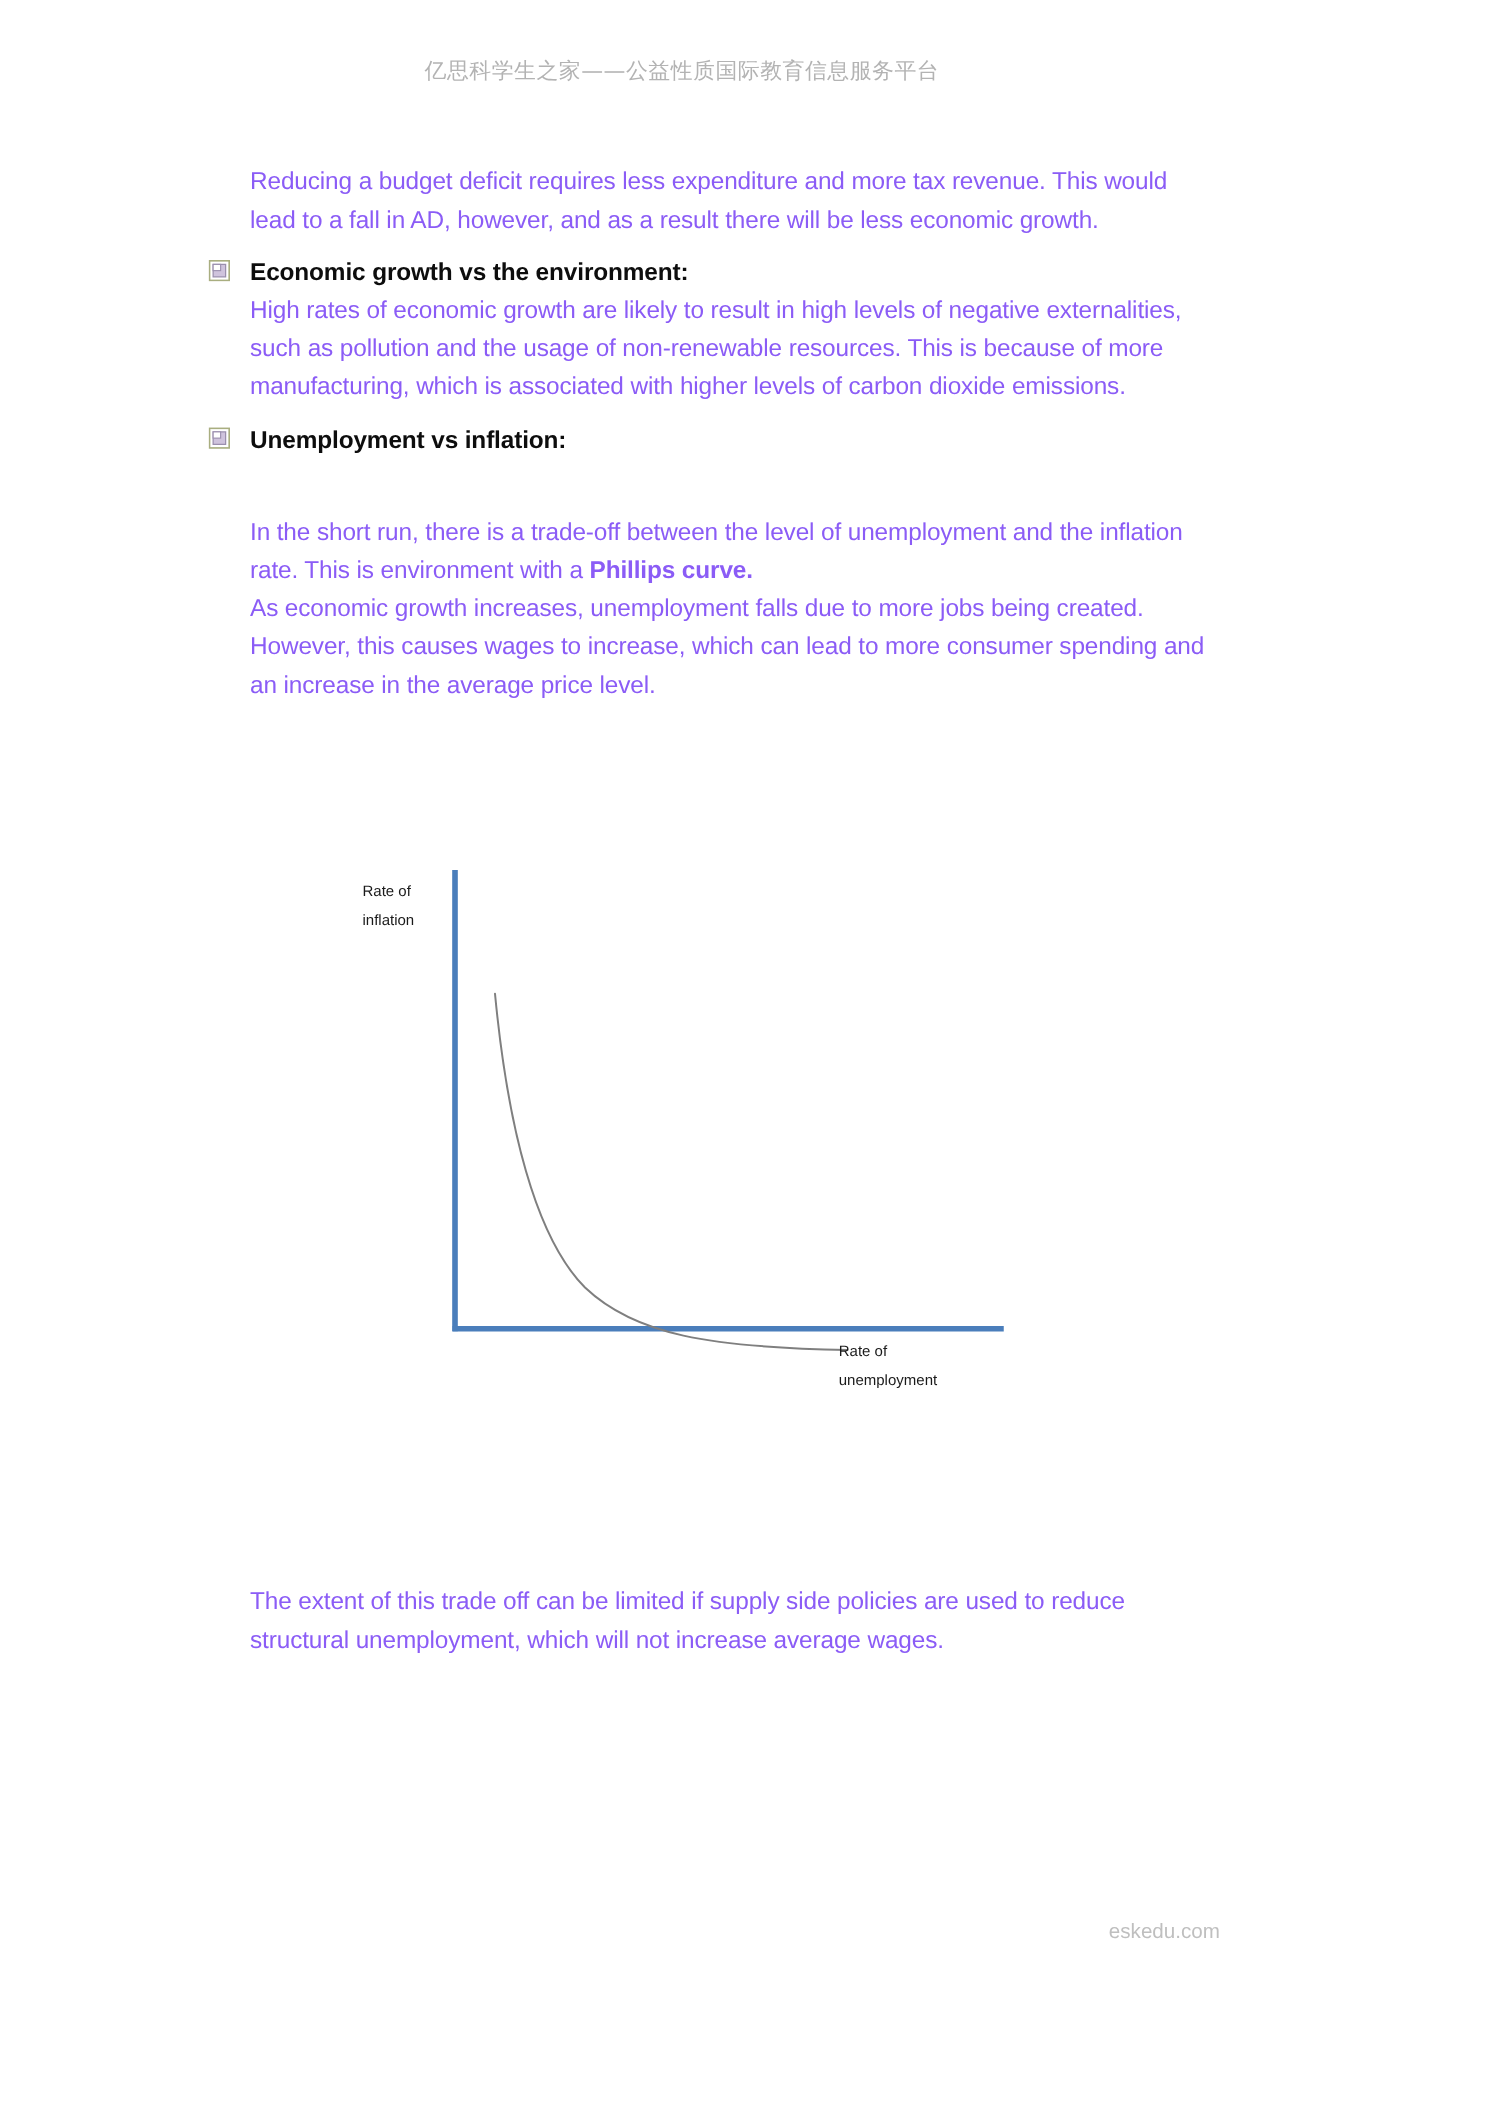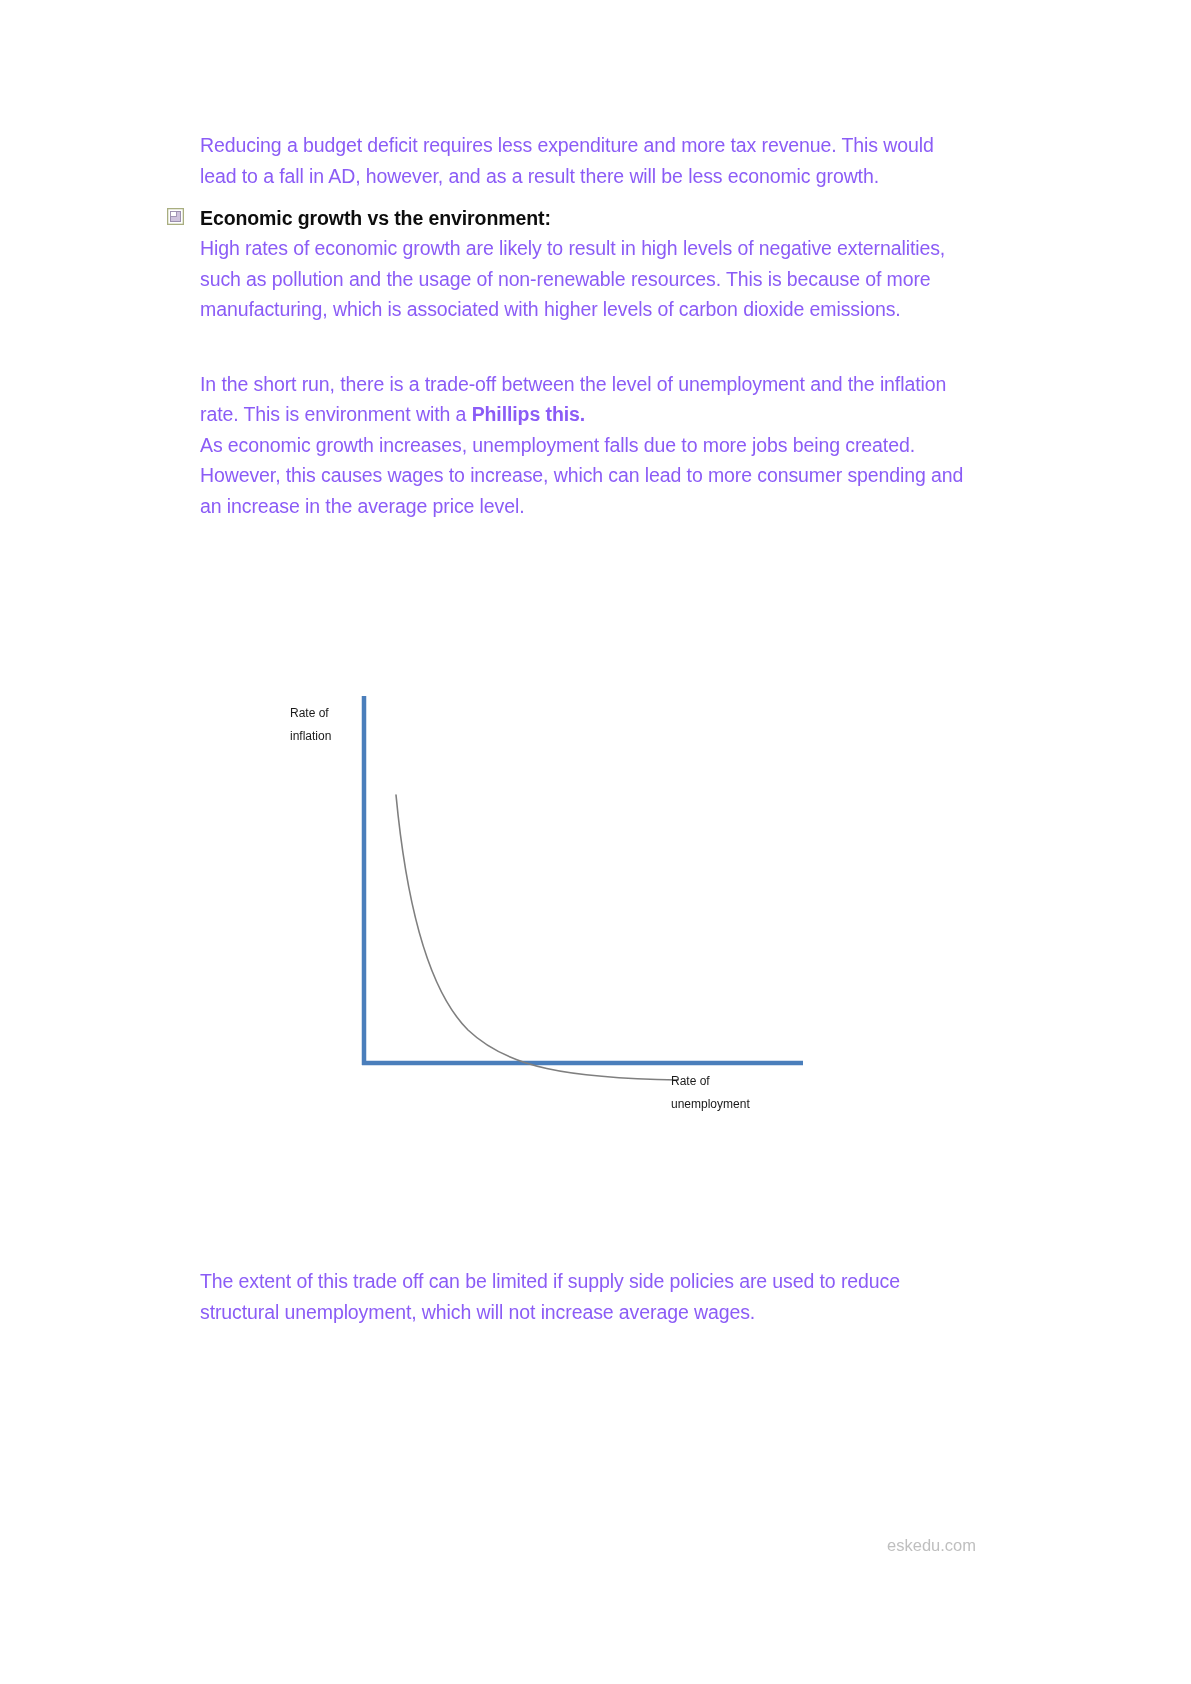--- a/index.html
+++ b/index.html
@@ -122,40 +122,51 @@
     font-size: 16.5px;
     color: #bfbfbf;
     font-family: "Liberation Sans", sans-serif;
   }
 </style>
 </head>
 <body>
 
 <div class="page">
 
+  <div class="doc-header">亿思科学生之家——公益性质国际教育信息服务平台</div>
 
   <div class="content">
 
     <p class="body-text">Reducing a budget deficit requires less expenditure and more tax revenue. This would lead to a fall in AD, however, and as a result there will be less economic growth.</p>
 
     <div class="heading-row gap-para">
       <span class="heading-bullet">
         <svg width="17" height="17" viewBox="0 0 17 17" xmlns="http://www.w3.org/2000/svg">
           <rect x="0.5" y="0.5" width="16" height="16" fill="#ffffff" stroke="#a9ae80" stroke-width="1.6"></rect>
           <rect x="3.5" y="3.5" width="10" height="10" fill="#cfc3dd" stroke="#9b8fae" stroke-width="1"></rect>
           <rect x="3.5" y="3.5" width="6" height="5" fill="#ffffff" stroke="#9b8fae" stroke-width="0.9"></rect>
         </svg>
       </span>
       <span class="heading-text">Economic growth vs the environment:</span>
     </div>
 
     <p class="body-text gap-para">High rates of economic growth are likely to result in high levels of negative externalities, such as pollution and the usage of non-renewable resources. This is because of more manufacturing, which is associated with higher levels of carbon dioxide emissions.</p>
 
+    <div class="heading-row gap-para">
+      <span class="heading-bullet">
+        <svg width="17" height="17" viewBox="0 0 17 17" xmlns="http://www.w3.org/2000/svg">
+          <rect x="0.5" y="0.5" width="16" height="16" fill="#ffffff" stroke="#a9ae80" stroke-width="1.6"></rect>
+          <rect x="3.5" y="3.5" width="10" height="10" fill="#cfc3dd" stroke="#9b8fae" stroke-width="1"></rect>
+          <rect x="3.5" y="3.5" width="6" height="5" fill="#ffffff" stroke="#9b8fae" stroke-width="0.9"></rect>
+        </svg>
+      </span>
+      <span class="heading-text">Unemployment vs inflation:</span>
+    </div>
 
-    <p class="body-text" style="margin-top:44px;"><span>In the short run, there is a trade-off between the level of unemployment and the inflation rate. This is environment with a </span><span class="bold-inline">Phillips this.</span></p>
+    <p class="body-text" style="margin-top:44px;"><span>In the short run, there is a trade-off between the level of unemployment and the inflation rate. This is environment with a </span><span class="bold-inline">Phillips curve.</span></p>
 
     <p class="body-text gap-small">As economic growth increases, unemployment falls due to more jobs being created. However, this causes wages to increase, which can lead to more consumer spending and an increase in the average price level.</p>
   </div>
 
   <div class="chart-wrap">
     <svg class="chart-svg" width="560" height="430" viewBox="0 0 560 430" xmlns="http://www.w3.org/2000/svg">
 
       <line x1="86" y1="6" x2="86" y2="375" stroke="#4a7ebb" stroke-width="4.5"></line>
 
       <line x1="84" y1="373" x2="525" y2="373" stroke="#4a7ebb" stroke-width="4.5"></line>

